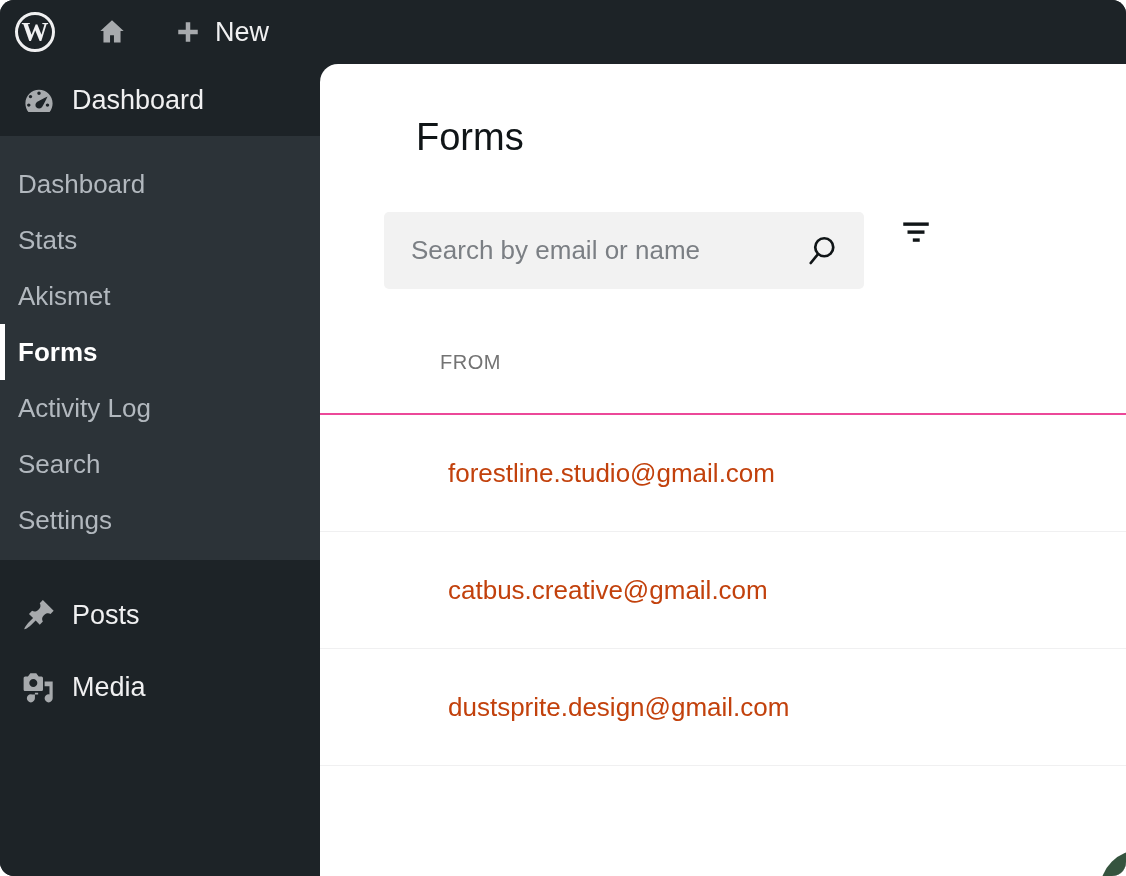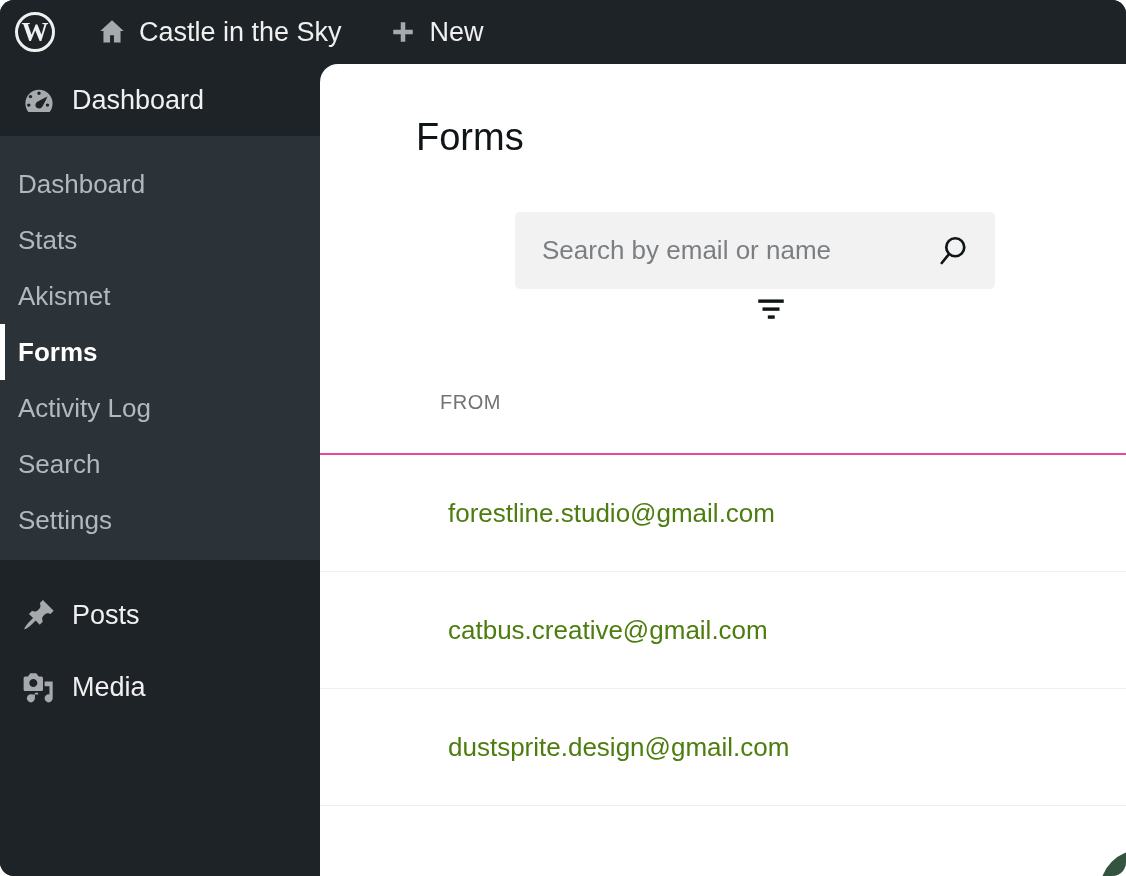--- a/index.html
+++ b/index.html
@@ -76,21 +76,21 @@
     position:relative; padding:30px 32px 25px 32px;
     font-size:27px; color:#101517; cursor:pointer; white-space:nowrap;
   }
   .tab.active { font-weight:bold; }
   .tab.active::after {
     content:""; position:absolute; left:0; right:0; bottom:-1px;
     height:5px; background:#069e08;
   }
 
   .toolbar {
-    display:flex; align-items:center; margin:54px 0 0 64px;flex-direction:column;
+    display:flex; margin:54px 0 0 64px;
   }
   .search-wrap { position:relative; width:480px; }
   .search-input {
     width:480px; height:77px; border:none; outline:none;
     background:#f2f2f2; border-radius:5px;
     padding:0 76px 0 27px; font-size:26px; color:#101517;
     font-family:"Liberation Sans","DejaVu Sans",sans-serif;
   }
   .search-input::placeholder { color:#7b7f84; opacity:1; }
   .search-icon {
@@ -103,21 +103,21 @@
   }
 
   .table { margin-top:0; }
   .thead {
     padding:62px 0 0 120px; height:126px;
     font-size:20px; font-weight:500; letter-spacing:0.5px; color:#737373;
     border-bottom:2px solid #ec4899;
   }
   .row {
     height:117px; display:flex; align-items:center; padding-left:128px;
-    font-size:26px; color:#4d7c0f; border-bottom:1px solid #f0f0f1;
+    font-size:26px; color:#c2410c; border-bottom:1px solid #f0f0f1;
     cursor:pointer; background:#fff;
   }
 
   .help-fab {
     position:absolute; right:-54px; bottom:-54px;
     width:80px; height:80px; border-radius:50%;
     background:#35543f; cursor:pointer;
   }
 </style>
 </head>
@@ -126,21 +126,20 @@
 <div class="page">
 
   <div class="admin-bar">
     <div class="wp-logo">
       <span>W</span>
     </div>
     <div class="ab-group ab-site">
       <svg class="mi-icon" style="width:30px;height:30px" viewBox="0 0 20 20">
         <path fill="#a7aaad" d="M10 2.2 2.2 9.4h2.1V17h4.4v-4.8h2.6V17h4.4V9.4h2.1L10 2.2z"></path>
       </svg>
-      <span class="ab-label">Castle in the Sky</span>
     </div>
     <div class="ab-group ab-new">
       <svg style="width:30px;height:30px" viewBox="0 0 20 20">
         <path fill="#a7aaad" d="M8.5 3.5h3v5h5v3h-5v5h-3v-5h-5v-3h5z"></path>
       </svg>
       <span class="ab-label">New</span>
     </div>
   </div>
 
   <div class="sidebar">

